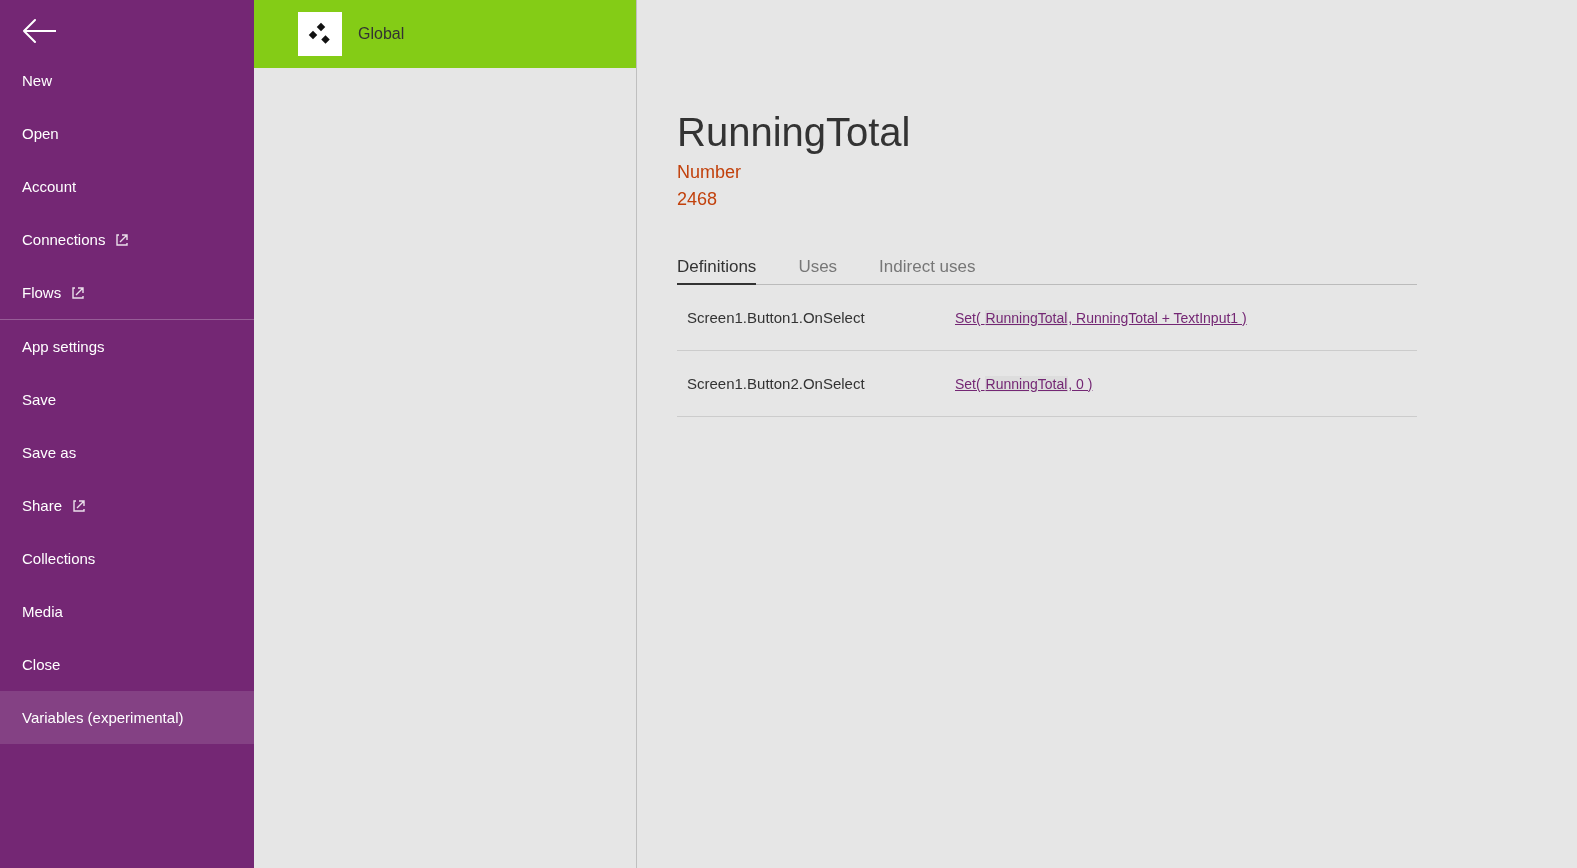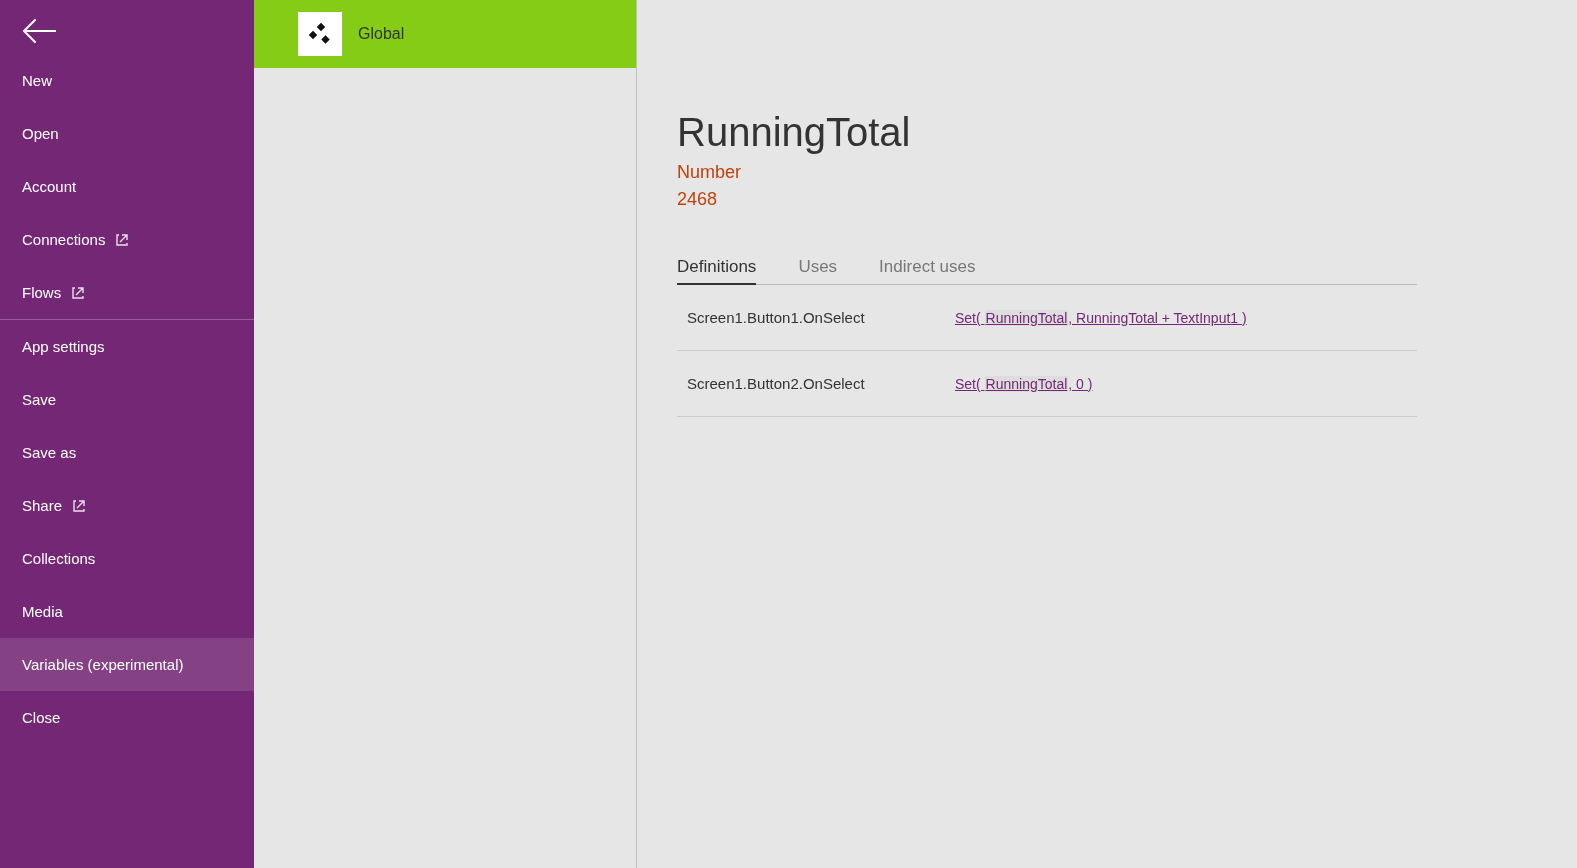--- a/index.html
+++ b/index.html
@@ -183,25 +183,25 @@
     <svg class="ext-icon" width="14" height="14" viewBox="0 0 14 14">
       <path d="M4 2 H2 V12 H12 V10 M7 2 H12 V7 M12 2 L5 9" stroke="#fff" stroke-width="1.4" fill="none"></path>
     </svg>
   </div>
   <div class="nav-item">
     <span>Collections</span>
   </div>
   <div class="nav-item">
     <span>Media</span>
   </div>
+  <div class="nav-item">
+    <span>Close</span>
+  </div>
   <div class="nav-item selected">
     <span>Variables (experimental)</span>
-  </div>
-  <div class="nav-item">
-    <span>Close</span>
   </div>
 </div>
 
 <div class="col2">
   <div class="scope-item selected">
     <div class="scope-icon">
       <svg width="26" height="26" viewBox="0 0 26 26">
         <g fill="#111">
           <rect x="11" y="3" width="6" height="6" transform="rotate(45 14 6)"></rect>
           <rect x="3" y="11" width="6" height="6" transform="rotate(45 6 14)"></rect>

